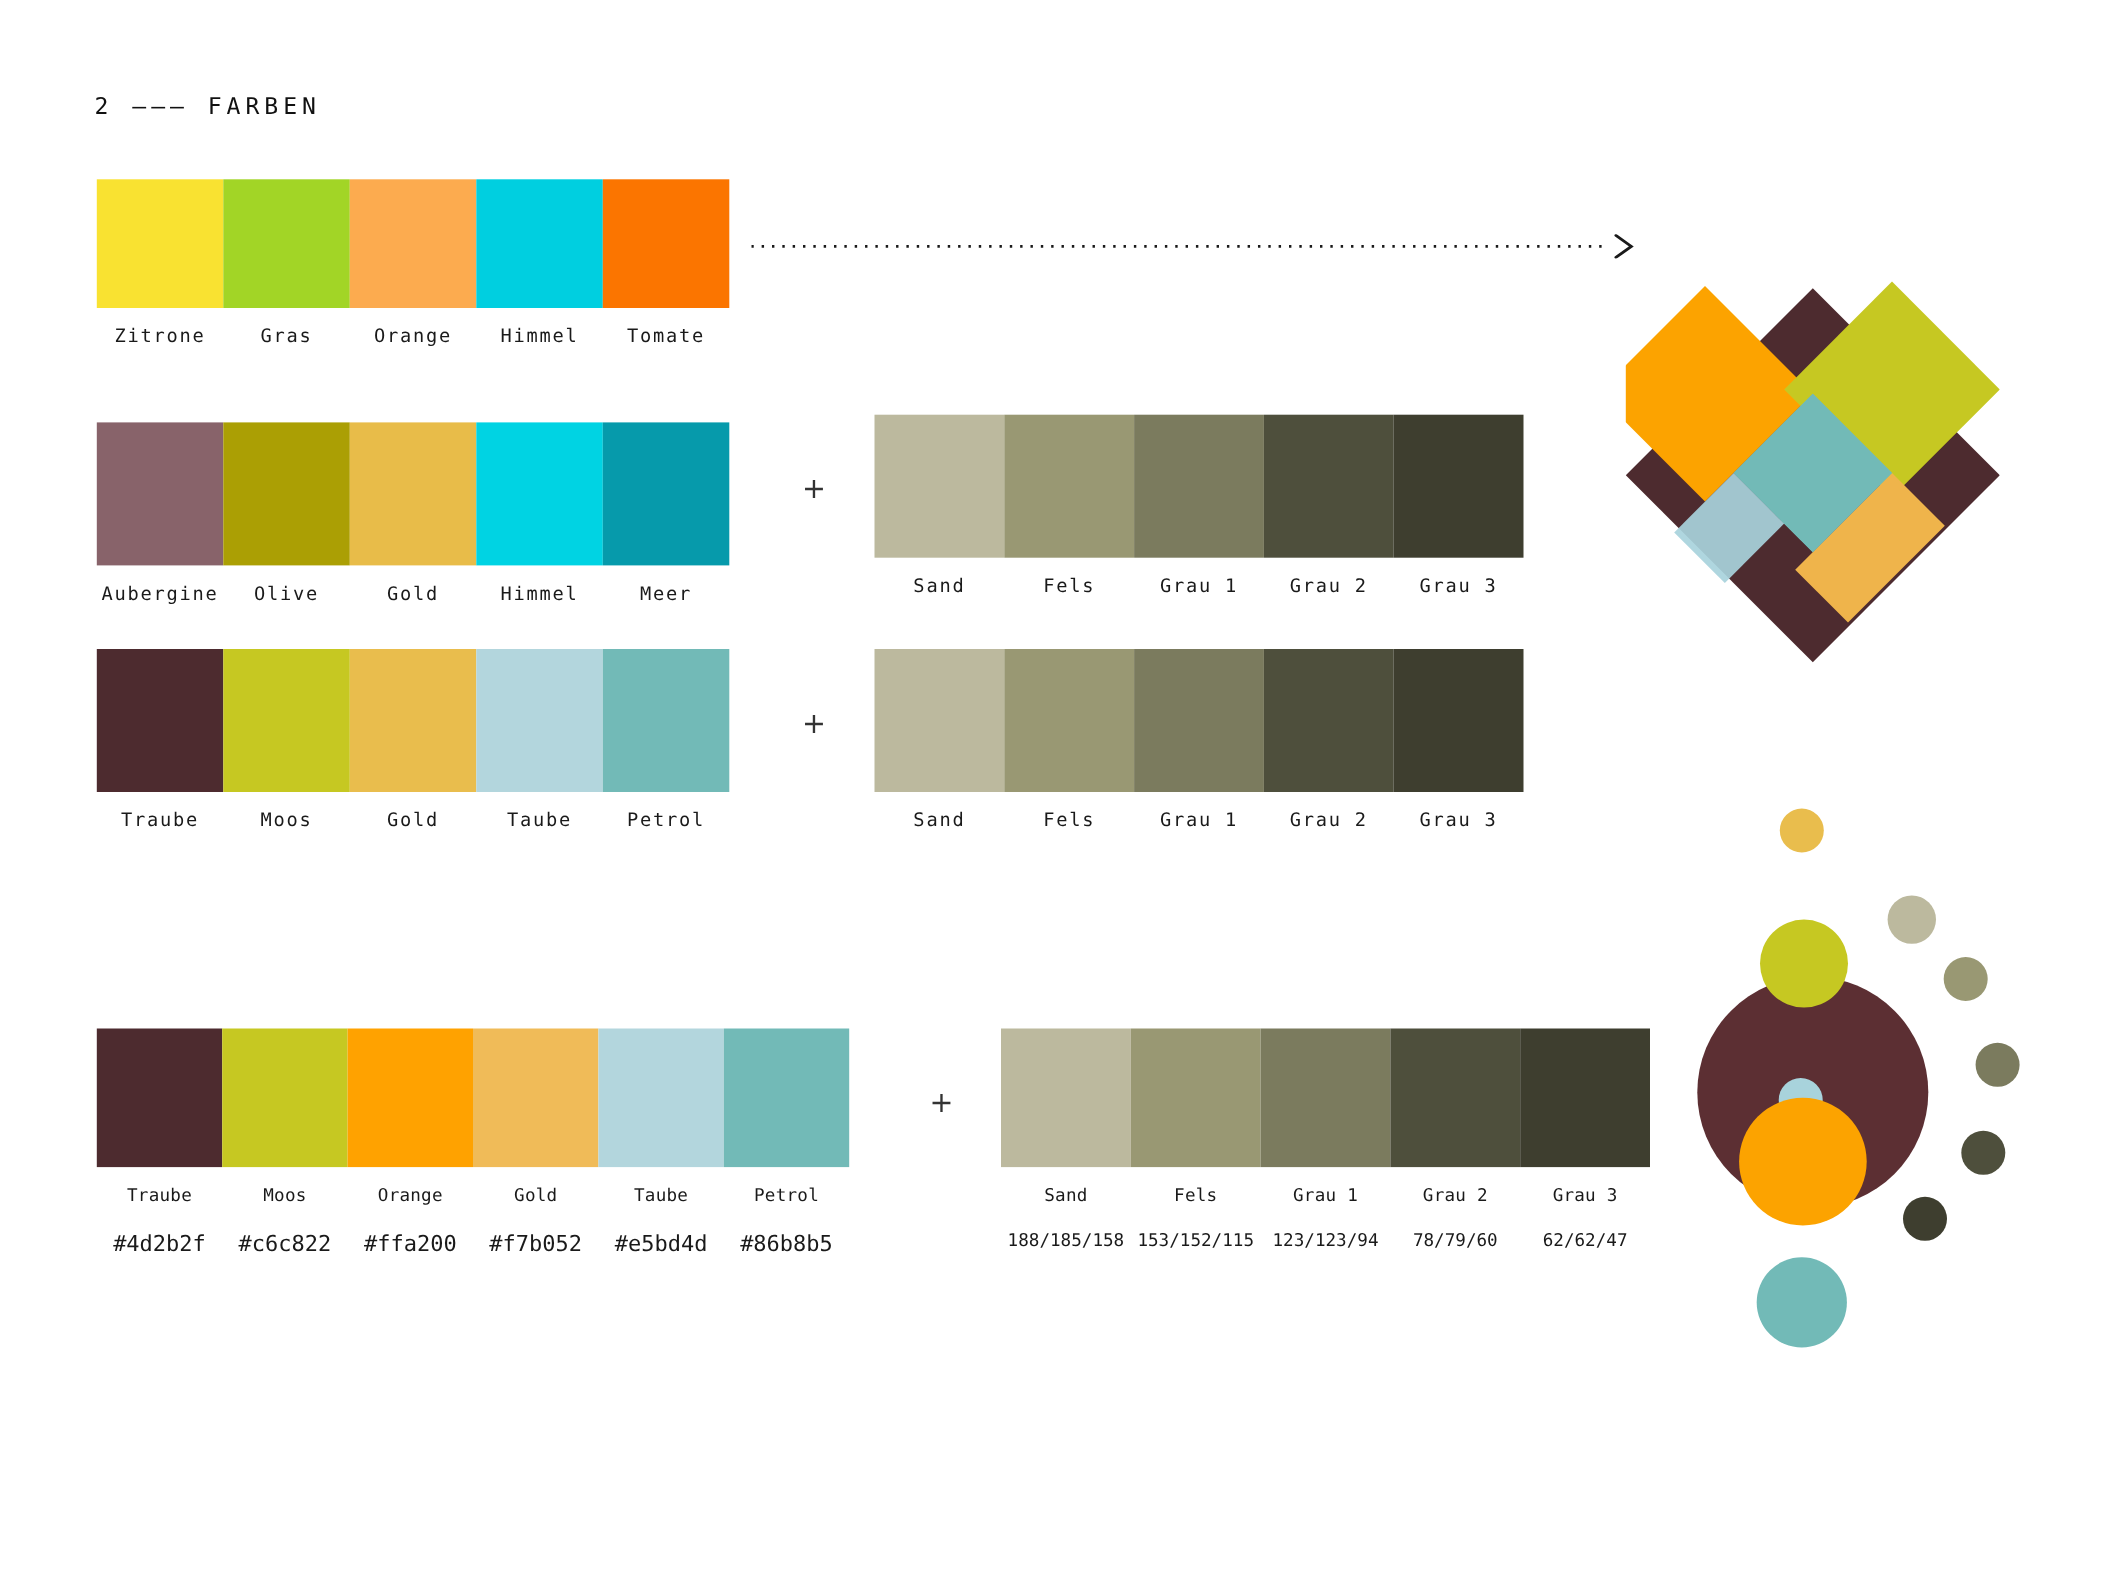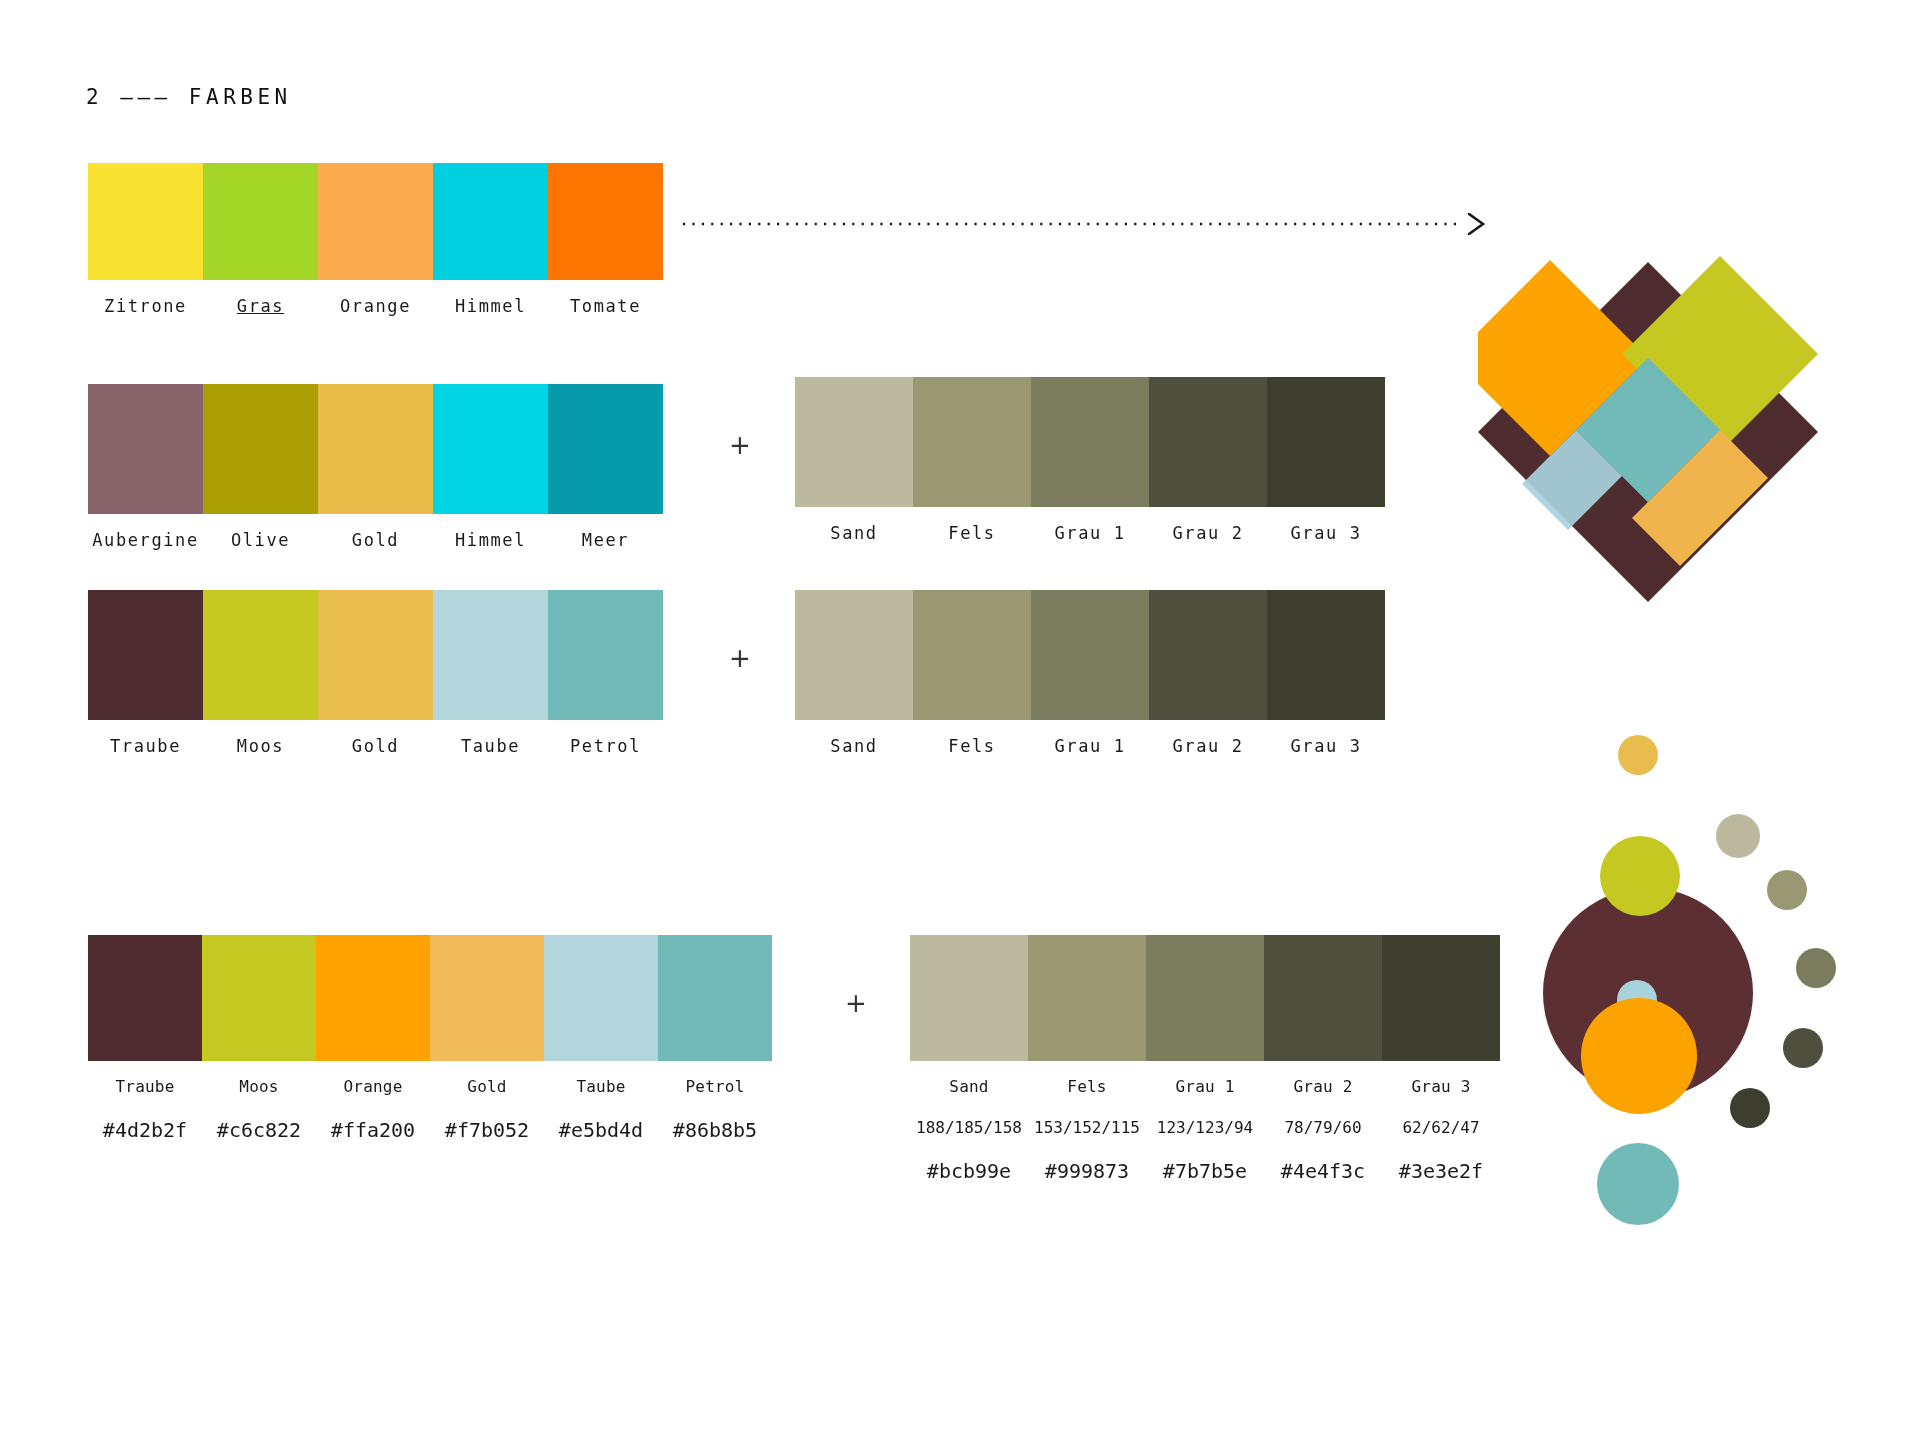--- a/index.html
+++ b/index.html
@@ -131,21 +131,21 @@
     </div>
     <div class="swatch">
       <div class="swatch-block" style="width:115px;height:117px;background:#00cfe0"></div>
     </div>
     <div class="swatch">
       <div class="swatch-block" style="width:115px;height:117px;background:#fb7500"></div>
     </div>
   </div>
   <div class="labels-strip" style="margin-top:16px;">
     <div class="swatch-label" style="width:115px;">Zitrone</div>
-    <div class="swatch-label" style="width:115px;text-decoration:underline;">Gras</div>
+    <div class="swatch-label" style="width:115px;">Gras</div>
     <div class="swatch-label" style="width:115px;">Orange</div>
     <div class="swatch-label" style="width:115px;">Himmel</div>
     <div class="swatch-label" style="width:115px;">Tomate</div>
   </div>
 </div>
 
 <div class="palette-row" id="row-2-accent" style="left:88px; top:384px;">
   <div class="swatch-strip">
     <div class="swatch">
       <div class="swatch-block" style="width:115px;height:130px;background:#88636a"></div>
@@ -329,27 +329,20 @@
   </div>
 
   <div class="value-row" style="margin-top:22px;">
     <div class="value-cell rgb-cell" style="width:118px;">188/185/158</div>
     <div class="value-cell rgb-cell" style="width:118px;">153/152/115</div>
     <div class="value-cell rgb-cell" style="width:118px;">123/123/94</div>
     <div class="value-cell rgb-cell" style="width:118px;">78/79/60</div>
     <div class="value-cell rgb-cell" style="width:118px;">62/62/47</div>
   </div>
 
-  <div class="value-row" style="margin-top:22px;">
-    <div class="value-cell hex-cell" style="width:118px;">#bcb99e</div>
-    <div class="value-cell hex-cell" style="width:118px;">#999873</div>
-    <div class="value-cell hex-cell" style="width:118px;">#7b7b5e</div>
-    <div class="value-cell hex-cell" style="width:118px;">#4e4f3c</div>
-    <div class="value-cell hex-cell" style="width:118px;">#3e3e2f</div>
-  </div>
 </div>
 
 <div id="diamond-graphic">
   <svg width="340" height="365" viewBox="0 0 340 365">
 
     <polygon points="170,22 340,192 170,362 0,192" fill="#4d2b2f"></polygon>
 
     <polygon points="72,20 170,118 72,216 -26,118" fill="#fca300"></polygon>
 
     <polygon points="242,16 340,114 242,212 144,114" fill="#c6c822"></polygon>

